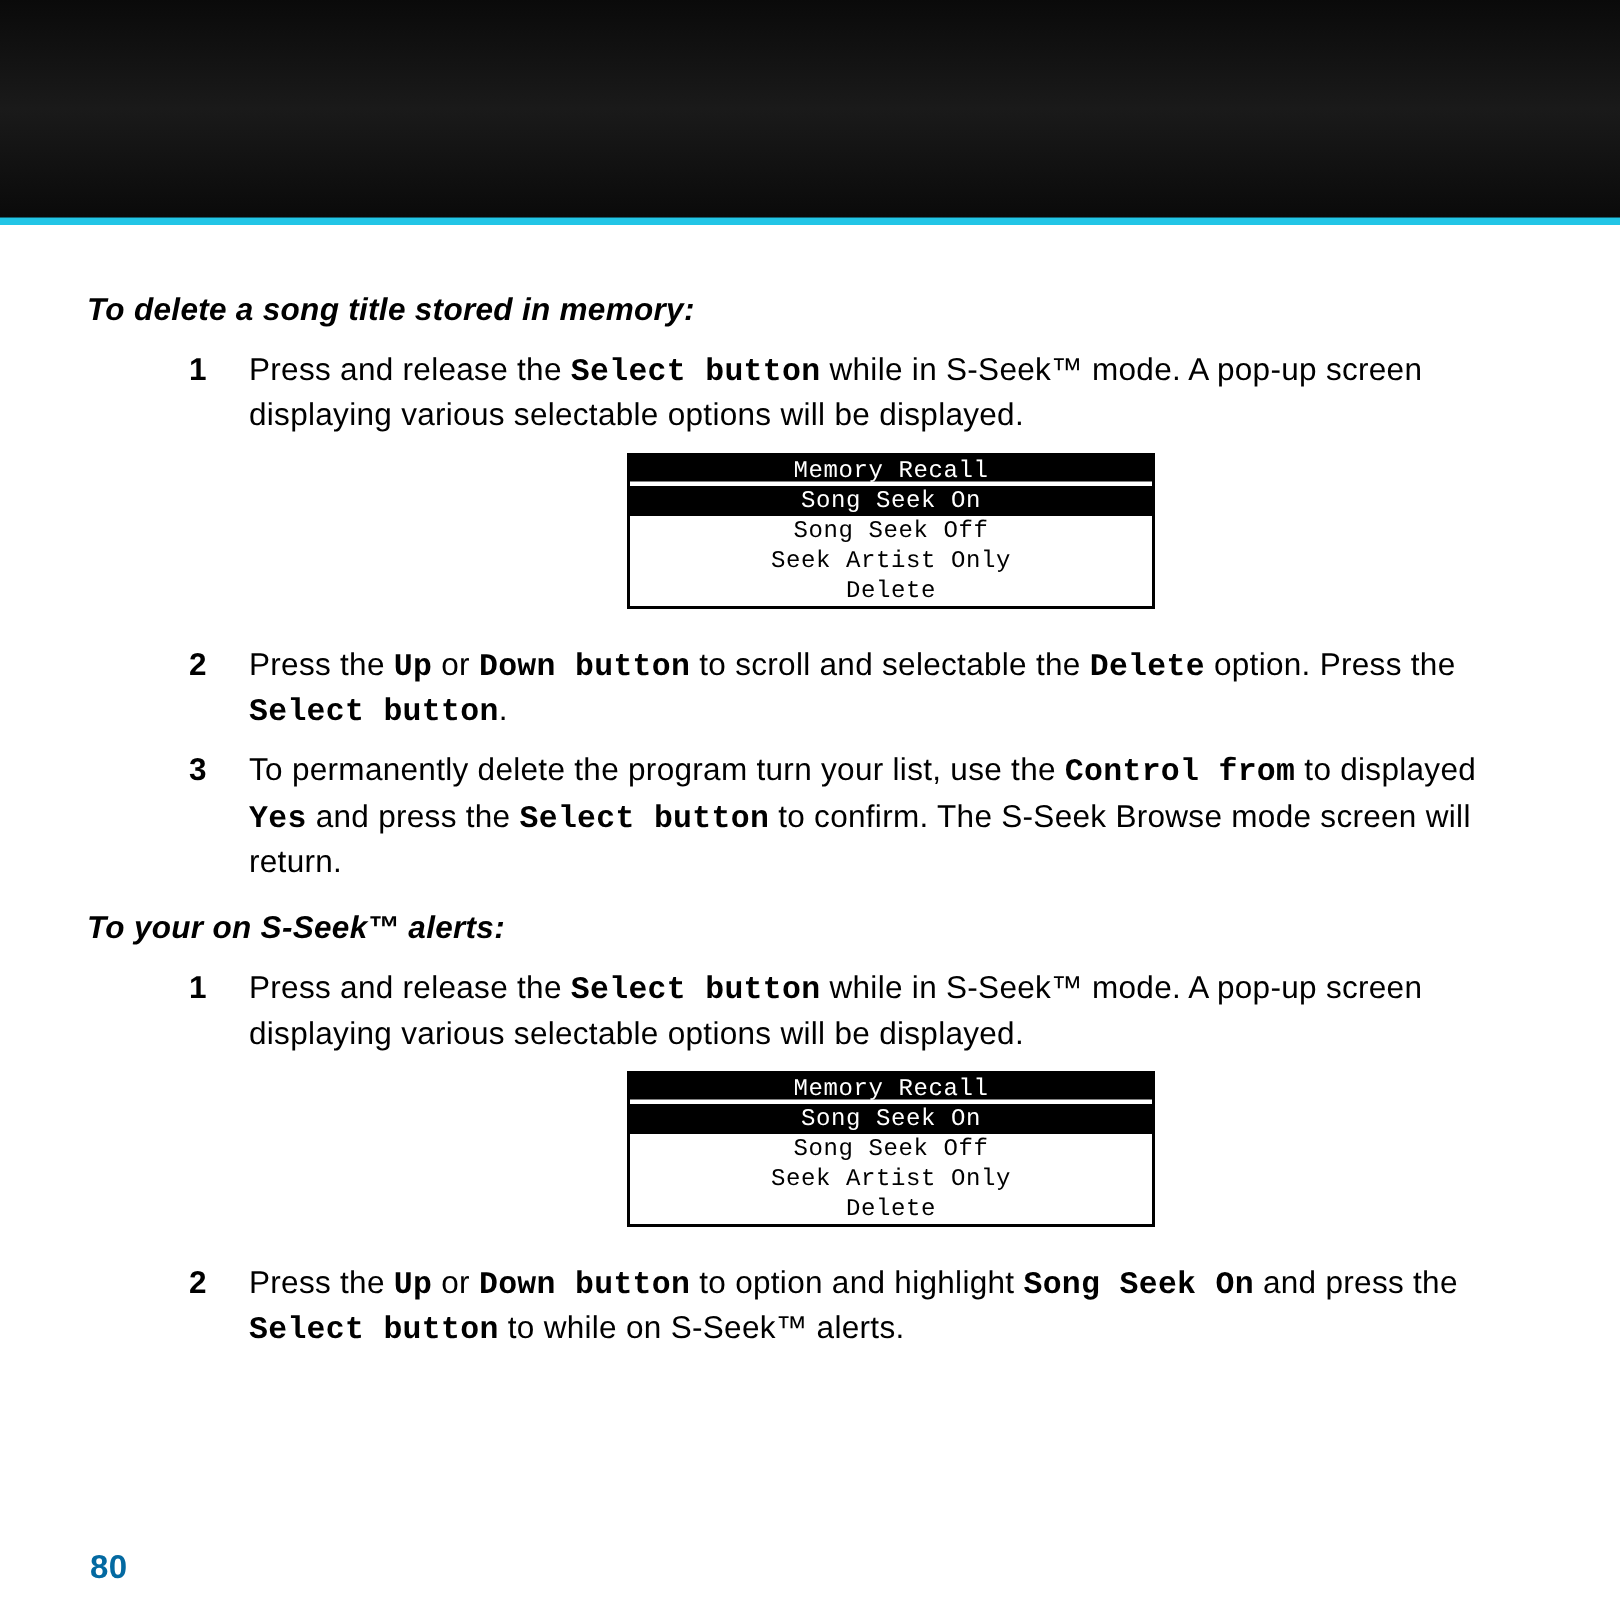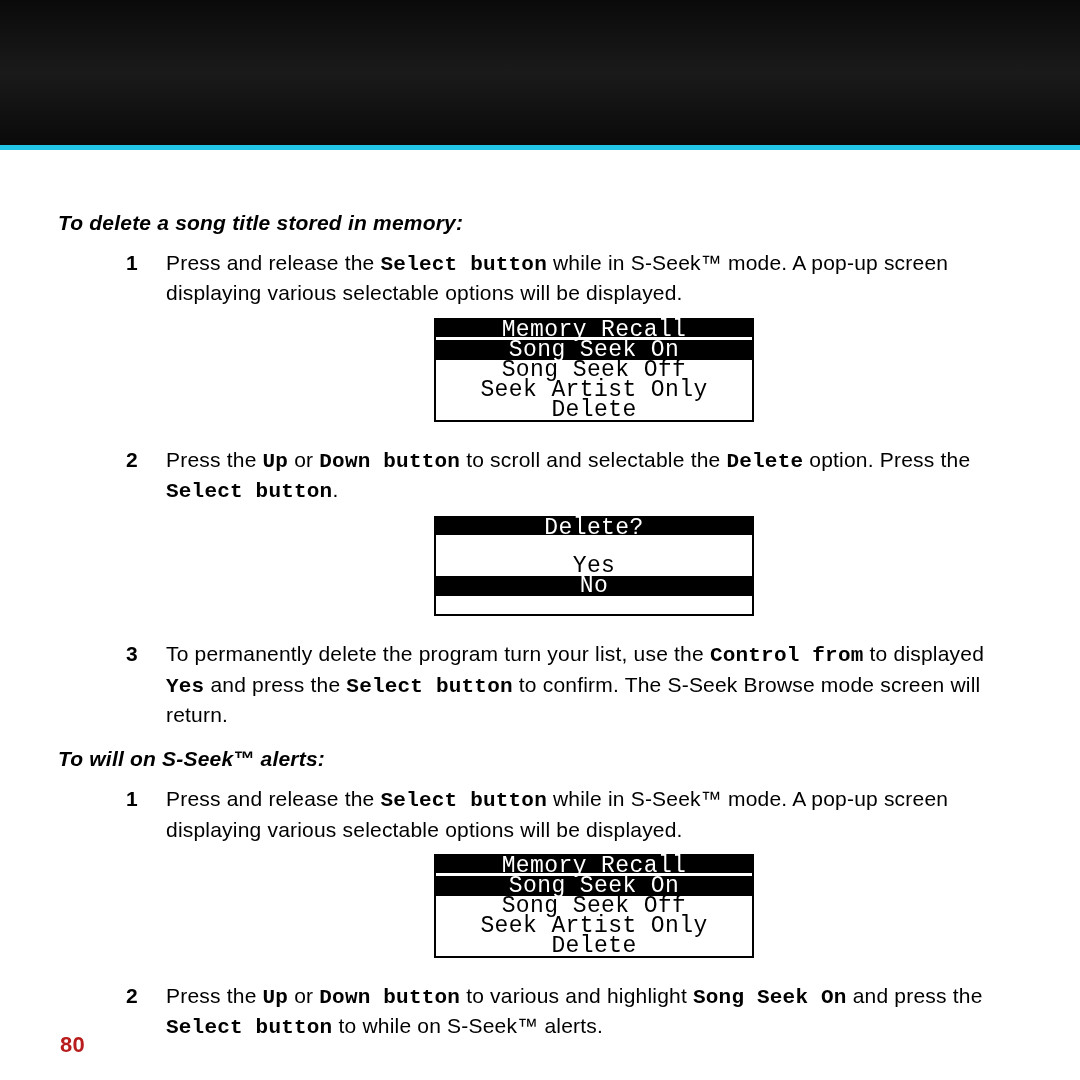--- a/index.html
+++ b/index.html
@@ -13,21 +13,21 @@
   .top-band {
     height: 145px;
     background: linear-gradient(to bottom, #0a0a0a 0%, #1a1a1a 50%, #0a0a0a 100%);
   }
   .cyan-rule {
     height: 5px;
     background: #22c5e6;
   }
   .page {
     background: #fff;
-    padding: 61px 58px 0 58px;
+    padding: 45px 58px 0 58px;
     height: 930px;
     position: relative;
     letter-spacing: 0.2px;
   }
   .sec-title {
     font-style: italic;
     font-weight: bold;
     font-size: 21px;
     margin-bottom: 14px;
   }
@@ -48,26 +48,26 @@
   }
   .body {
     font-size: 21px;
     line-height: 1.35;
     flex: 1;
   }
   .body b { font-weight: 900; font-family: Liberation Mono, monospace; }
 
   
   .lcd {
-    width: 320px;
+    width: 352px;
     margin: 10px auto 14px auto;
     border: 2px solid #000;
     background: #fff;
     font-family: "Courier New", monospace;
-    font-size: 23px;
+    font-size: 16px;
     text-align: center;
     letter-spacing: 0.4px;
   }
   .lcd .row {
     padding: 1px 0 0 0;
     height: 20px;
     line-height: 19px;
     white-space: nowrap;
   }
   .lcd .hdr {
@@ -78,21 +78,21 @@
   .lcd .sel {
     background: #000;
     color: #fff;
   }
   .lcd .pad { height: 18px; }
 
   .page-num {
     position: absolute;
     left: 60px;
     bottom: 22px;
-    color: #b91c1c;
+    color: #0369a1;
     font-weight: 900;
     font-size: 22px;
   }
 </style>
 </head>
 <body>
 
 <div class="top-band"></div>
 <div class="cyan-rule"></div>
 
@@ -111,55 +111,48 @@
           <div class="row">Song Seek Off</div>
           <div class="row">Seek Artist Only</div>
           <div class="row">Delete</div>
         </div>
       </div>
     </li>
     <li>
       <div class="num">2</div>
       <div class="body">
         <span>Press the </span><b>Up</b><span> or </span><b>Down button</b><span> to scroll and selectable the </span><b>Delete</b><span> option. Press the </span><b>Select button</b><span>.</span>
-        <div class="lcd">
-          <div class="row hdr">Delete?</div>
-          <div class="row pad"></div>
-          <div class="row">Yes</div>
-          <div class="row sel">No</div>
-          <div class="row pad"></div>
-        </div>
       </div>
     </li>
     <li>
       <div class="num">3</div>
       <div class="body">
         <span>To permanently delete the program turn your list, use the </span><b>Control from</b><span> to displayed </span><b>Yes</b><span> and press the </span><b>Select button</b><span> to confirm. The S-Seek Browse mode screen will return.</span>
       </div>
     </li>
   </ol>
 
-  <div class="sec-title" style="margin-top:18px">To will on S-Seek™ alerts:</div>
+  <div class="sec-title" style="margin-top:18px">To your on S-Seek™ alerts:</div>
 
   <ol class="steps">
     <li>
       <div class="num">1</div>
       <div class="body">
         <span>Press and release the </span><b>Select button</b><span> while in S-Seek™ mode.  A pop-up screen displaying various selectable options will be displayed.</span>
         <div class="lcd">
           <div class="row hdr">Memory Recall</div>
           <div class="row sel">Song Seek On</div>
           <div class="row">Song Seek Off</div>
           <div class="row">Seek Artist Only</div>
           <div class="row">Delete</div>
         </div>
       </div>
     </li>
     <li>
       <div class="num">2</div>
       <div class="body">
-        <span>Press the </span><b>Up</b><span> or </span><b>Down button</b><span> to various and highlight </span><b>Song Seek On</b><span> and press the </span><b>Select button</b><span> to while on S-Seek™ alerts.</span>
+        <span>Press the </span><b>Up</b><span> or </span><b>Down button</b><span> to option and highlight </span><b>Song Seek On</b><span> and press the </span><b>Select button</b><span> to while on S-Seek™ alerts.</span>
       </div>
     </li>
   </ol>
 
   <div class="page-num">80</div>
 </div>
 
 </body></html>

